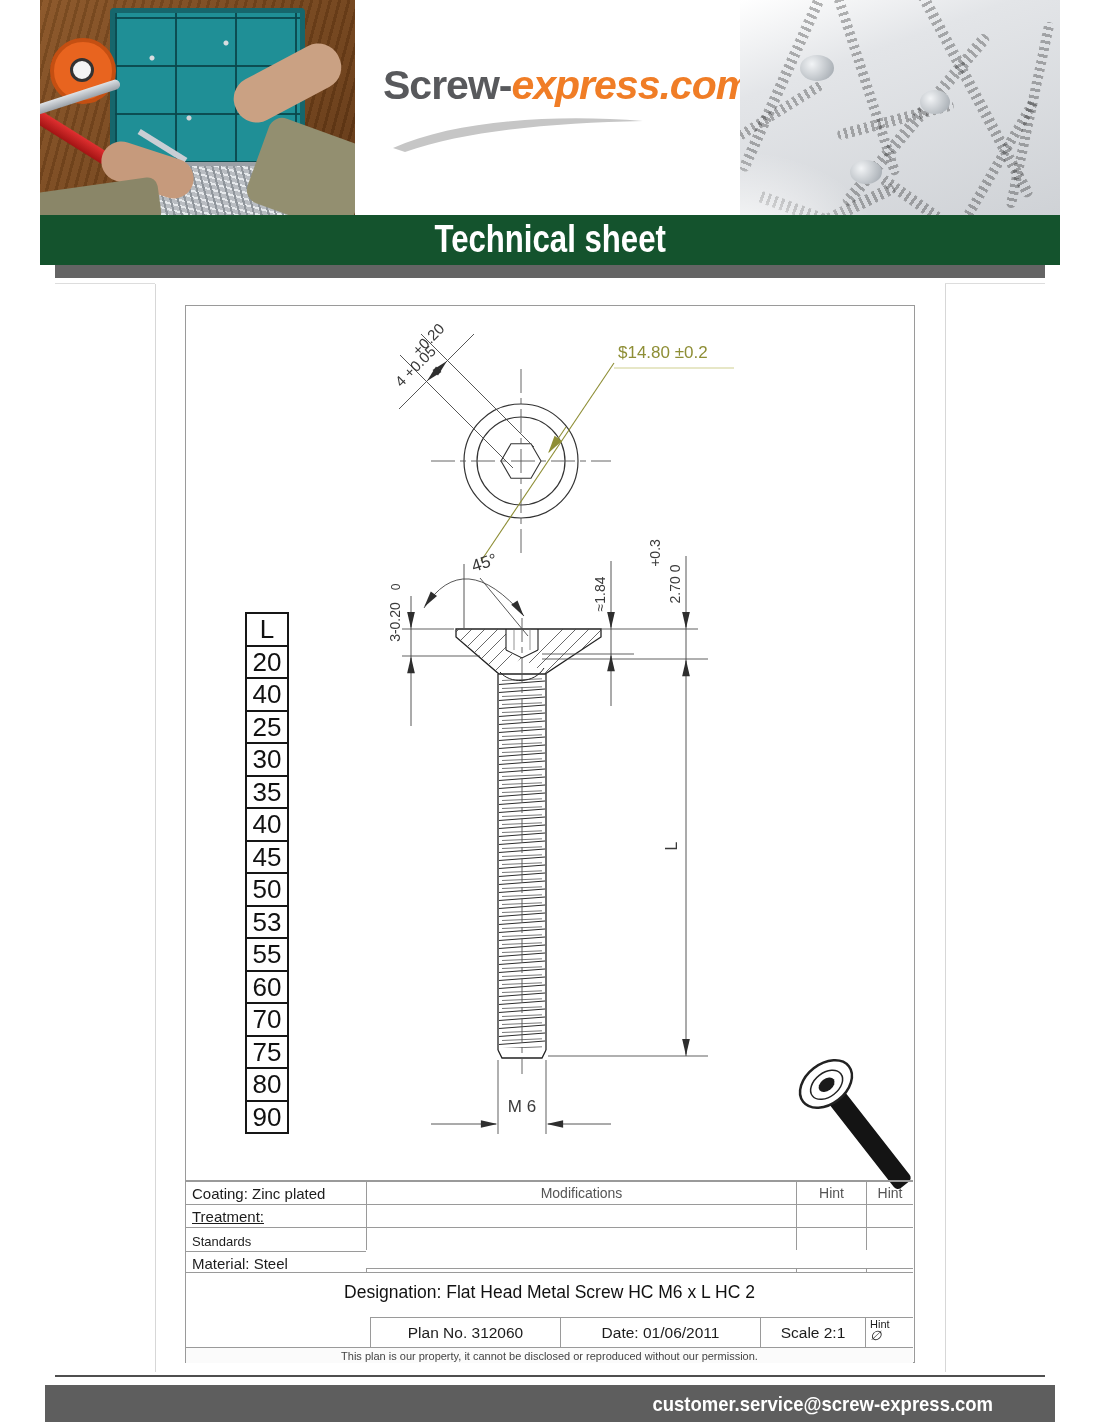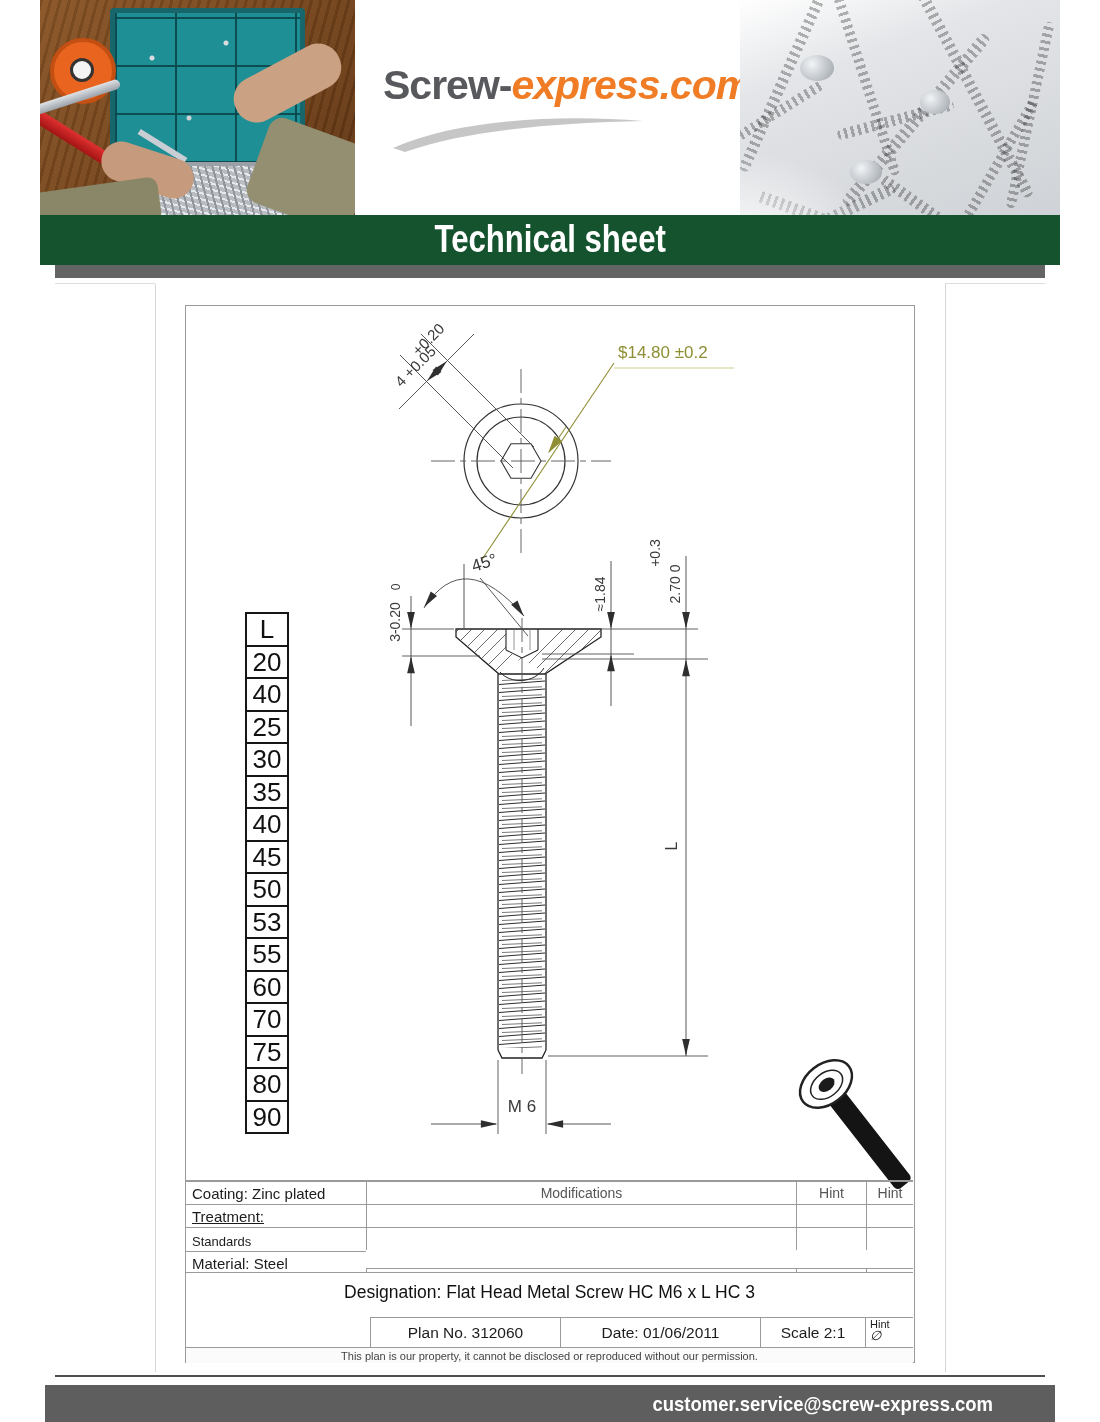--- a/index.html
+++ b/index.html
@@ -314,21 +314,21 @@
       <div class="icell" style="width:430px;"></div>
       <div class="icell" style="width:70px;"></div>
       <div class="icell" style="width:47px;"></div>
     </div>
     <div class="irow" style="height:22px;align-items:flex-end;">
       <div class="icell first" style="width:180px;">Material: Steel</div>
       <div class="icell" style="width:430px;"></div>
       <div class="icell" style="width:70px;"></div>
       <div class="icell" style="width:47px;"></div>
     </div>
-    <div class="designation">Designation: Flat Head Metal Screw HC M6 x L HC 3</div>
+    <div class="designation">Designation: Flat Head Metal Screw HC M6 x L HC 2</div>
     <div class="plan-row">
       <div class="pcell open" style="width:184px;"></div>
       <div class="pcell" style="width:190px;">Plan No. 312060</div>
       <div class="pcell" style="width:200px;">Date: 01/06/2011</div>
       <div class="pcell" style="width:105px;">Scale 2:1</div>
       <div class="pcell hintcell" style="width:48px;">
         <span>Hint</span><br>
         <span class="hintsym">∅</span>
       </div>
     </div>

